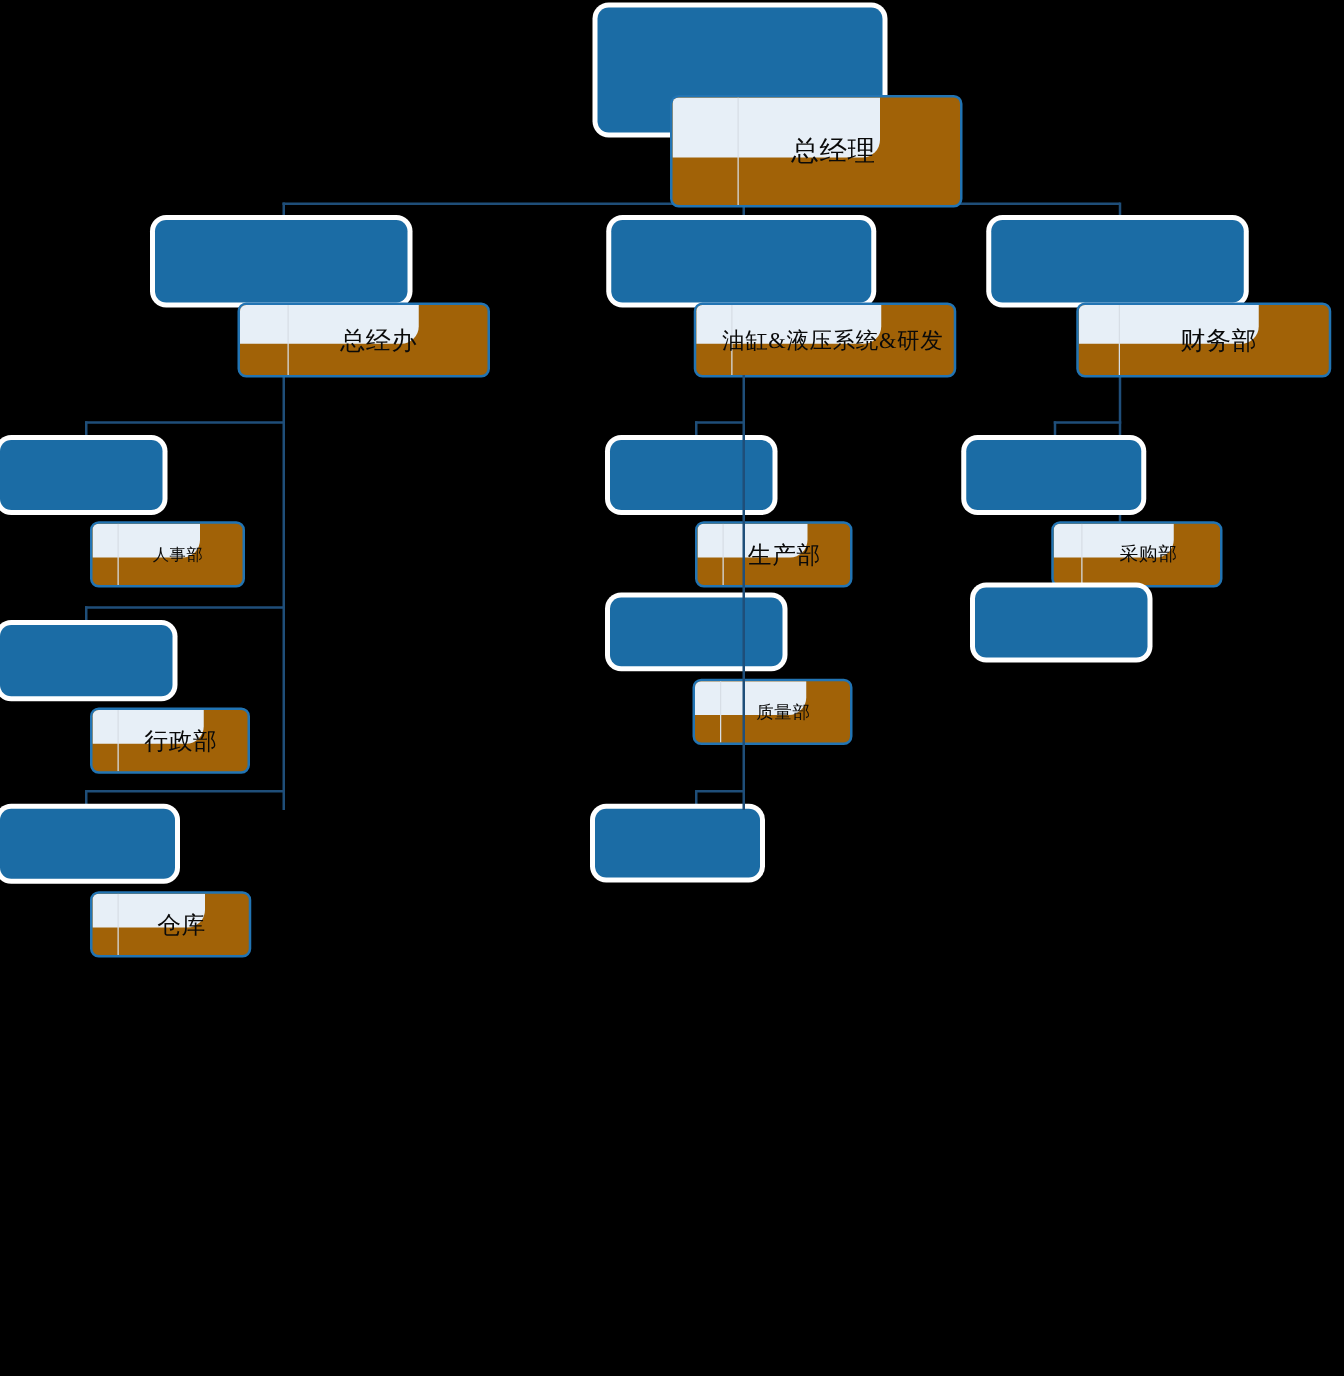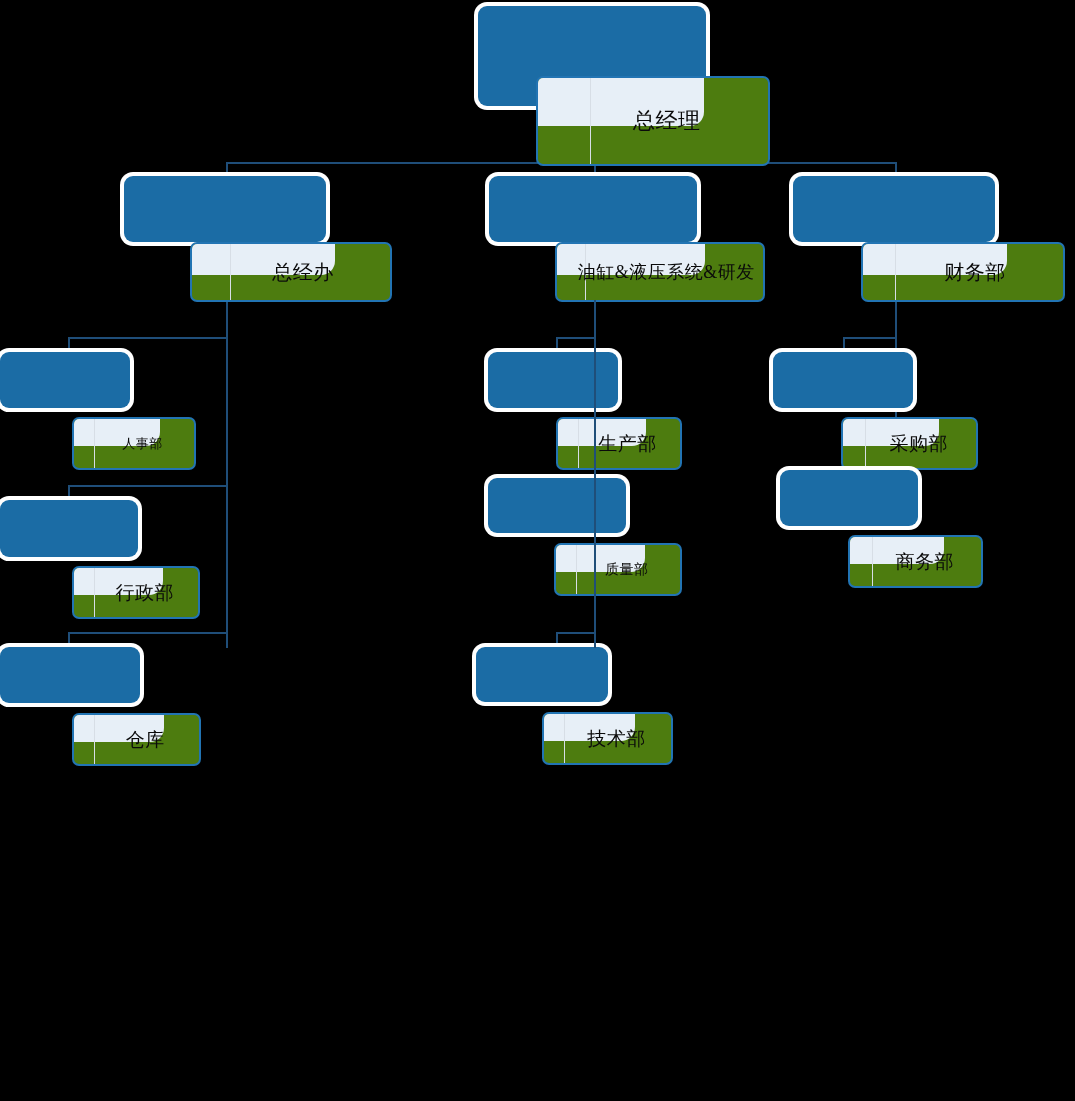--- a/index.html
+++ b/index.html
@@ -40,21 +40,21 @@
     top: 0;
     background: #1B6CA5;
     border-radius: 9px;
     box-shadow: 0 0 0 4px #FFFFFF;
     z-index: 2;
   }
 
   
   .card {
     position: absolute;
-    background: #4d7c0f;
+    background: #a16207;
     border: 2px solid #2274B3;
     border-radius: 7px;
     box-sizing: border-box;
     overflow: hidden;
     z-index: 5;
   }
   
   .card .wash {
     position: absolute;
     left: 0;
@@ -198,38 +198,28 @@
     <div class="plate" style="width:138px; height:55px;"></div>
     <div class="card" style="left:66px; top:65px; width:128px; height:53px;">
       <div class="wash"></div>
       <div class="rule" style="left:20px;"></div>
       <div class="label" style="font-size:14px; padding-left:14%;">质量部</div>
     </div>
   </div>
 
   <div class="node" style="left:476px; top:647px; width:200px; height:120px;">
     <div class="plate" style="width:132px; height:55px;"></div>
-    <div class="card" style="left:66px; top:65px; width:131px; height:53px;">
-      <div class="wash"></div>
-      <div class="rule" style="left:20px;"></div>
-      <div class="label" style="font-size:19px; padding-left:14%;">技术部</div>
-    </div>
   </div>
 
   <div class="node" style="left:773px; top:352px; width:210px; height:120px;">
     <div class="plate" style="width:140px; height:56px;"></div>
     <div class="card" style="left:68px; top:65px; width:137px; height:53px;">
       <div class="wash"></div>
       <div class="rule" style="left:22px;"></div>
-      <div class="label" style="font-size:19px; padding-left:14%;">采购部</div>
+      <div class="label" style="font-size:15px; padding-left:14%;">采购部</div>
     </div>
   </div>
 
   <div class="node" style="left:780px; top:470px; width:210px; height:120px;">
     <div class="plate" style="width:138px; height:56px;"></div>
-    <div class="card" style="left:68px; top:65px; width:135px; height:53px;">
-      <div class="wash"></div>
-      <div class="rule" style="left:22px;"></div>
-      <div class="label" style="font-size:19px; padding-left:14%;">商务部</div>
-    </div>
   </div>
 
 </div>
 
 </body></html>

